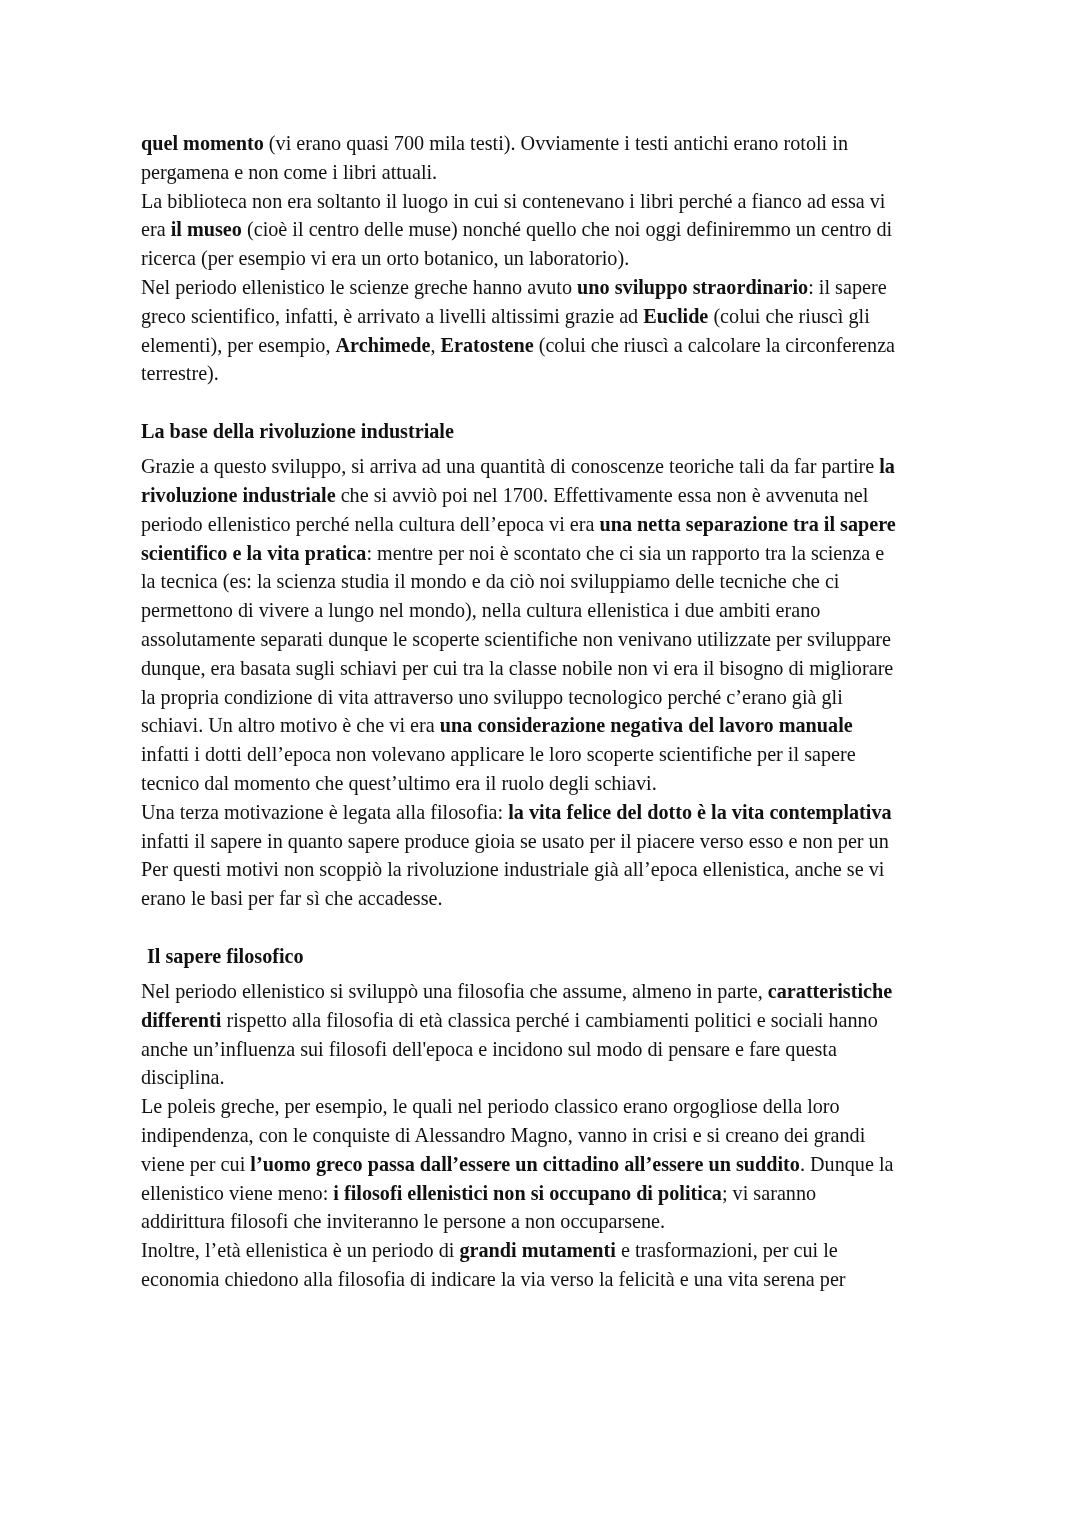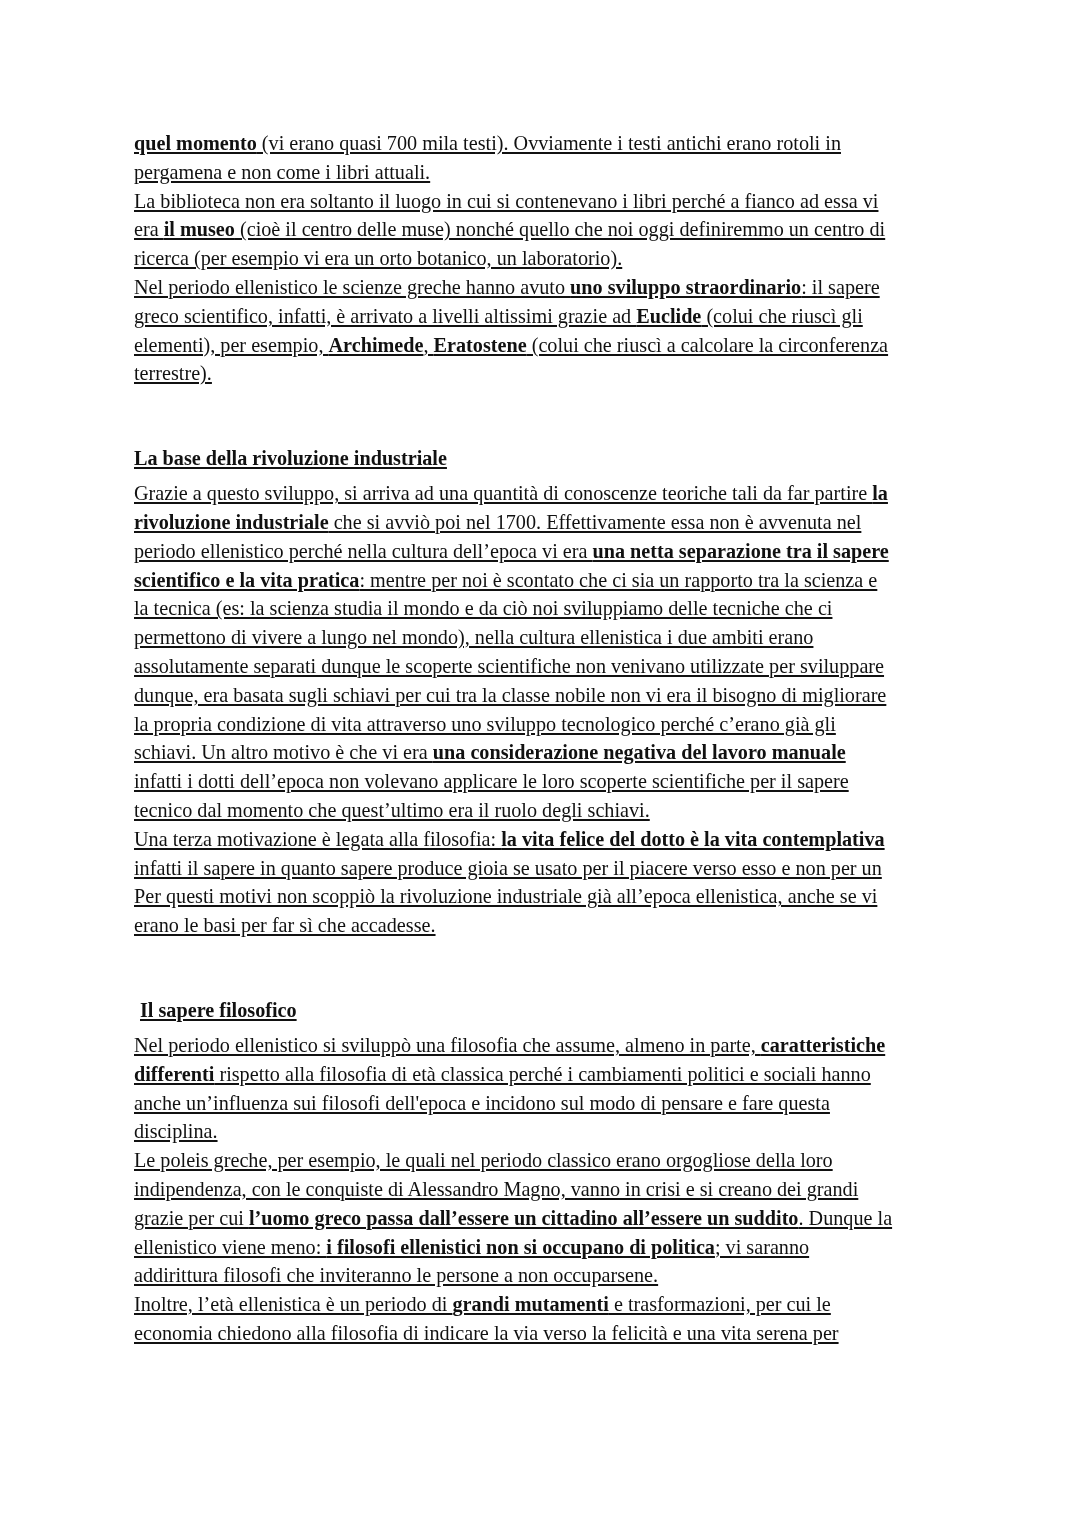--- a/index.html
+++ b/index.html
@@ -10,41 +10,39 @@
     body {
       width: 1080px;
       height: 1525px;
       position: relative;
       overflow: hidden;
       font-family: "Liberation Serif", serif;
       color: #111111;
     }
     .page {
       position: absolute;
-      left: 134px;
+      left: 141px;
       top: 129px;
       width: 830px;
-      text-decoration: underline;
     }
     .line {
       font-size: 20.2px;
       line-height: 28.8px;
       height: 28.8px;
       white-space: nowrap;
     }
     .line b { font-weight: bold; }
     .gap { height: 28px; }
     .heading {
       font-size: 20.2px;
       font-weight: bold;
       line-height: 30px;
       height: 30px;
       margin-bottom: 6px;
       white-space: nowrap;
-      margin-top: 27px;
     }
     .heading.indent { padding-left: 6px; }
   </style>
 </head>
 <body>
 
 <div class="page">
   <div id="sec-intro">
       <div class="line"><b>quel momento</b><span> (vi erano quasi 700 mila testi). Ovviamente i testi antichi erano rotoli in</span></div>
       <div class="line"><span>pergamena e non come i libri attuali.</span></div>
@@ -81,20 +79,20 @@
   <div class="gap"></div>
   <div>
     <div class="heading indent">Il sapere filosofico</div>
     <div id="sec-philosophy">
         <div class="line"><span>Nel periodo ellenistico si sviluppò una filosofia che assume, almeno in parte, </span><b>caratteristiche</b></div>
         <div class="line"><b>differenti</b><span> rispetto alla filosofia di età classica perché i cambiamenti politici e sociali hanno</span></div>
         <div class="line"><span>anche un’influenza sui filosofi dell'epoca e incidono sul modo di pensare e fare questa</span></div>
         <div class="line"><span>disciplina.</span></div>
         <div class="line"><span>Le poleis greche, per esempio, le quali nel periodo classico erano orgogliose della loro</span></div>
         <div class="line"><span>indipendenza, con le conquiste di Alessandro Magno, vanno in crisi e si creano dei grandi</span></div>
-        <div class="line"><span>grazie per cui </span><b>l’uomo greco passa dall’essere un cittadino all’essere un suddito</b><span>. Dunque la</span></div>
+        <div class="line"><span>viene per cui </span><b>l’uomo greco passa dall’essere un cittadino all’essere un suddito</b><span>. Dunque la</span></div>
         <div class="line"><span>ellenistico viene meno: </span><b>i filosofi ellenistici non si occupano di politica</b><span>; vi saranno</span></div>
         <div class="line"><span>addirittura filosofi che inviteranno le persone a non occuparsene.</span></div>
         <div class="line"><span>Inoltre, l’età ellenistica è un periodo di </span><b>grandi mutamenti</b><span> e trasformazioni, per cui le</span></div>
         <div class="line"><span>economia chiedono alla filosofia di indicare la via verso la felicità e una vita serena per</span></div>
       </div>
   </div>
 </div>
 
 </body></html>

